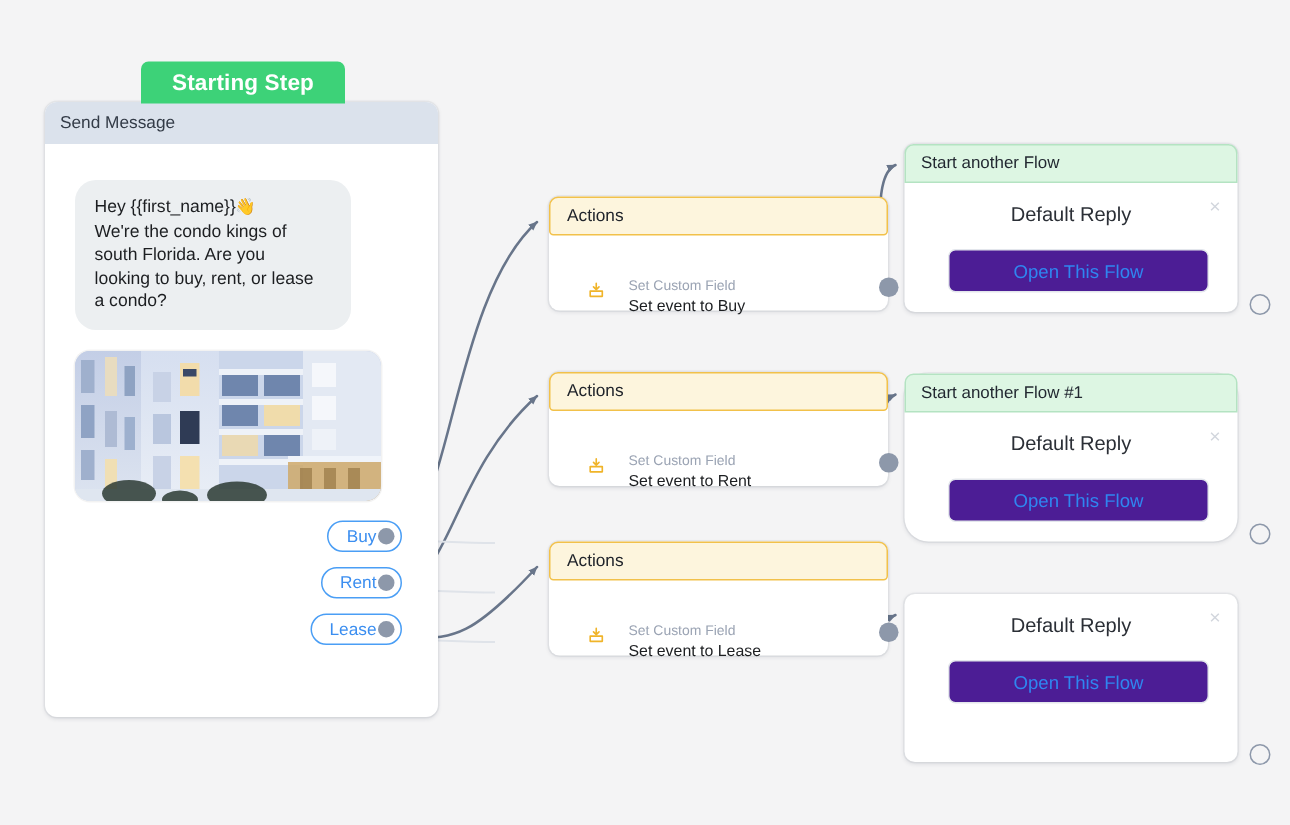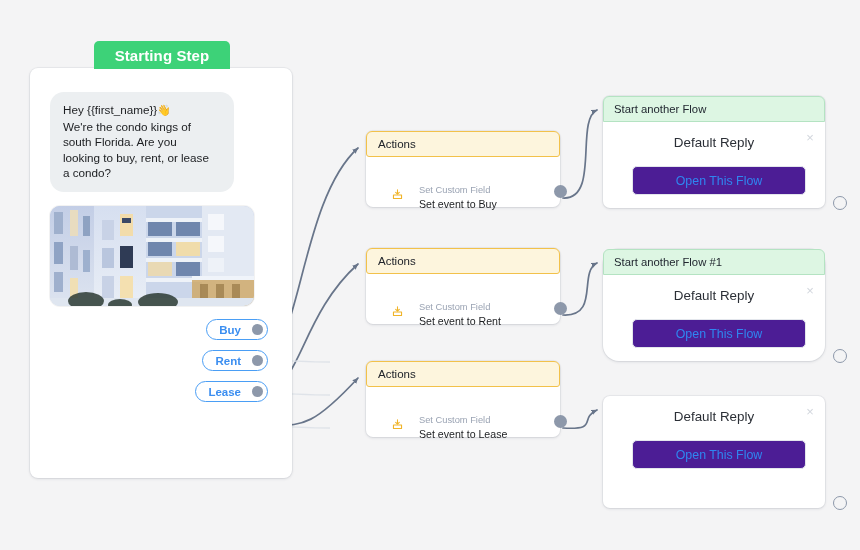--- a/index.html
+++ b/index.html
@@ -123,32 +123,32 @@
     border-radius: 11px;
     background: #ffffff;
     color: #3b8ef0;
     font-size: 11.5px;
     display: flex;
     align-items: center;
     padding: 0 4px 0 12px;
     box-sizing: border-box;
     white-space: nowrap;
   }
-  .chip .chip-label { margin-right: 11px; font-weight: bold; }
+  .chip .chip-label { margin-right: 1px; }
   .chip .chip-dot {
     width: 11px;
     height: 11px;
     border-radius: 50%;
     background: #8d98aa;
     flex: none;
   }
 
   
   .actions-node {
-    width: 194px;
+    width: 226px;
     height: 76px;
   }
   .actions-header {
     height: 26px;
     background: #fdf5dd;
     border: 1.3px solid #f2c14a;
     border-radius: 6px 6px 3px 3px;
     box-sizing: border-box;
     display: flex;
     align-items: center;
@@ -281,20 +281,21 @@
     <g fill="none" stroke="#dfe3e9" stroke-width="1.3">
       <path d="M246,360 C290,360 300,362 330,362"></path>
       <path d="M246,393 C290,393 300,395 330,395"></path>
       <path d="M246,426 C290,426 300,428 330,428"></path>
     </g>
   </svg>
 
   <div class="start-badge">Starting Step</div>
 
   <div class="node" id="send-message-node">
+    <div class="sm-header">Send Message</div>
     <div class="sm-body">
 
       <div class="bubble">
         <span>Hey {{first_name}}</span><span class="wave">👋</span><br>
         <span>We're the condo kings of south Florida. Are you looking to buy, rent, or lease a condo?</span>
       </div>
 
       <div class="photo">
         <svg width="204" height="100" viewBox="0 0 204 100" xmlns="http://www.w3.org/2000/svg">
           <defs>

